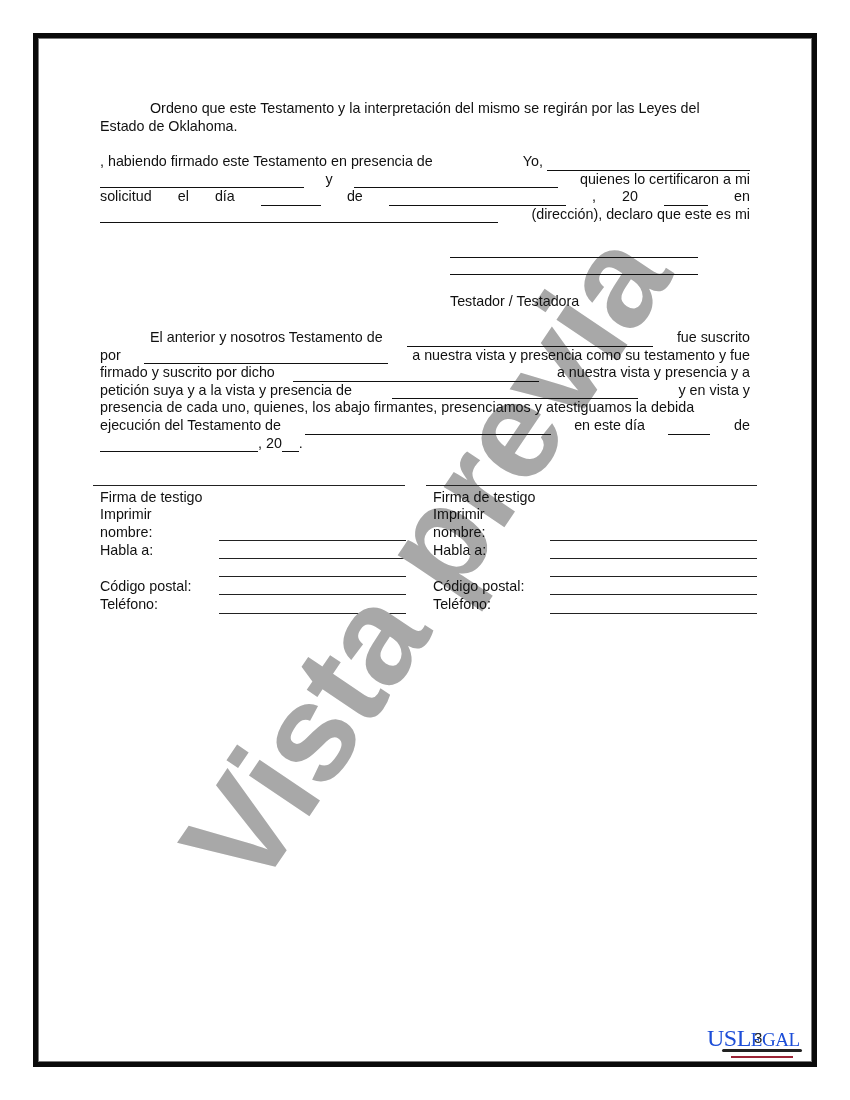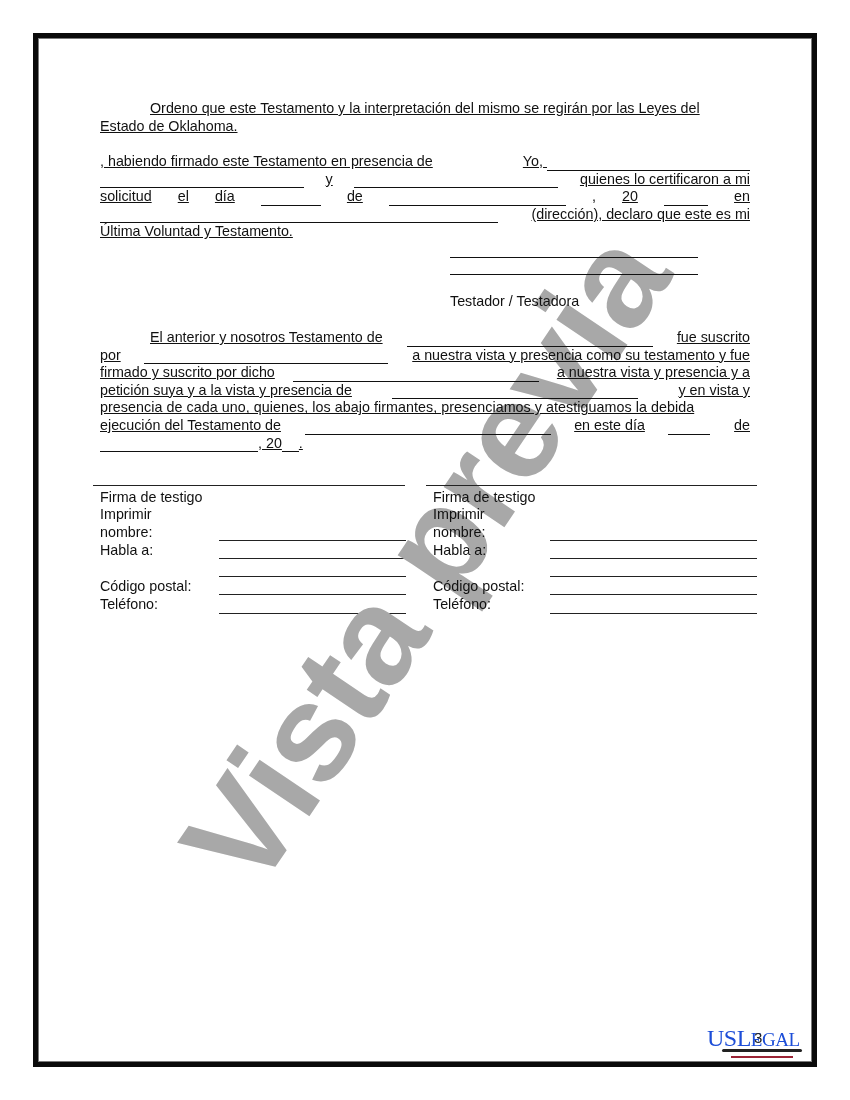--- a/index.html
+++ b/index.html
@@ -7,21 +7,21 @@
          font-family:"Liberation Sans", sans-serif; color:#111; }
   .page-border { position:absolute; left:33px; top:33px; width:784px; height:1034px;
          box-sizing:border-box; border:5px solid #0a0a0a; }
   .page-border-inner { position:absolute; left:0; top:0; right:0; bottom:0;
          border:1.5px solid #7a7a7a; }
   .watermark { position:absolute; left:425px; top:560px; transform:translate(-50%,-50%) rotate(-56deg);
          font-family:"Liberation Sans", sans-serif; font-weight:bold; font-size:138px;
          color:#a8a8a8; white-space:nowrap; letter-spacing:-2px; z-index:1; }
   .content { position:absolute; left:100px; top:0; width:650px; z-index:2;
          font-size:14.3px; line-height:17.6px; }
-  .para { position:absolute; left:0; width:650px; text-align:justify;text-decoration:underline; }
+  .para { position:absolute; left:0; width:650px; text-align:justify; }
   .line { display:flex; justify-content:space-between; align-items:flex-end; white-space:nowrap; height:17.6px; }
   .line.left { justify-content:flex-start; }
   .ind { display:inline-block; width:50px; }
   .blank { display:inline-block; border-bottom:1px solid #111; height:14px; vertical-align:bottom; }
   .testador { position:absolute; left:350px; top:250px; width:248px; }
   .sig-line { border-bottom:1px solid #111; height:7px; margin-bottom:9px; width:248px; }
   .testador-label { margin-top:18px; }
   .sep { position:absolute; top:485px; height:0; border-top:1.3px solid #222; z-index:2; }
   .wcol { position:absolute; top:489px; z-index:2; font-size:14.3px; line-height:17.6px; }
   .wlabel { position:absolute; white-space:nowrap;text-align:right; }
@@ -75,23 +75,20 @@
       <span class="blank" style="width:177px;"></span>
       <span>,</span>
       <span>20</span>
       <span class="blank" style="width:44px;"></span>
       <span>en</span>
     </div>
     <div class="line">
       <span class="blank" style="width:398px;"></span>
       <span>(dirección), declaro que este es mi</span>
     </div>
-    <div class="line left">
-        <span>Última Voluntad y Testamento.</span>
-      </div>
   </div>
 
   <div class="testador">
     <div class="sig-line"></div>
     <div class="sig-line"></div>
     <div class="testador-label">Testador / Testadora</div>
   </div>
 
   <div class="para" style="top:329px;">
     <div class="line">

